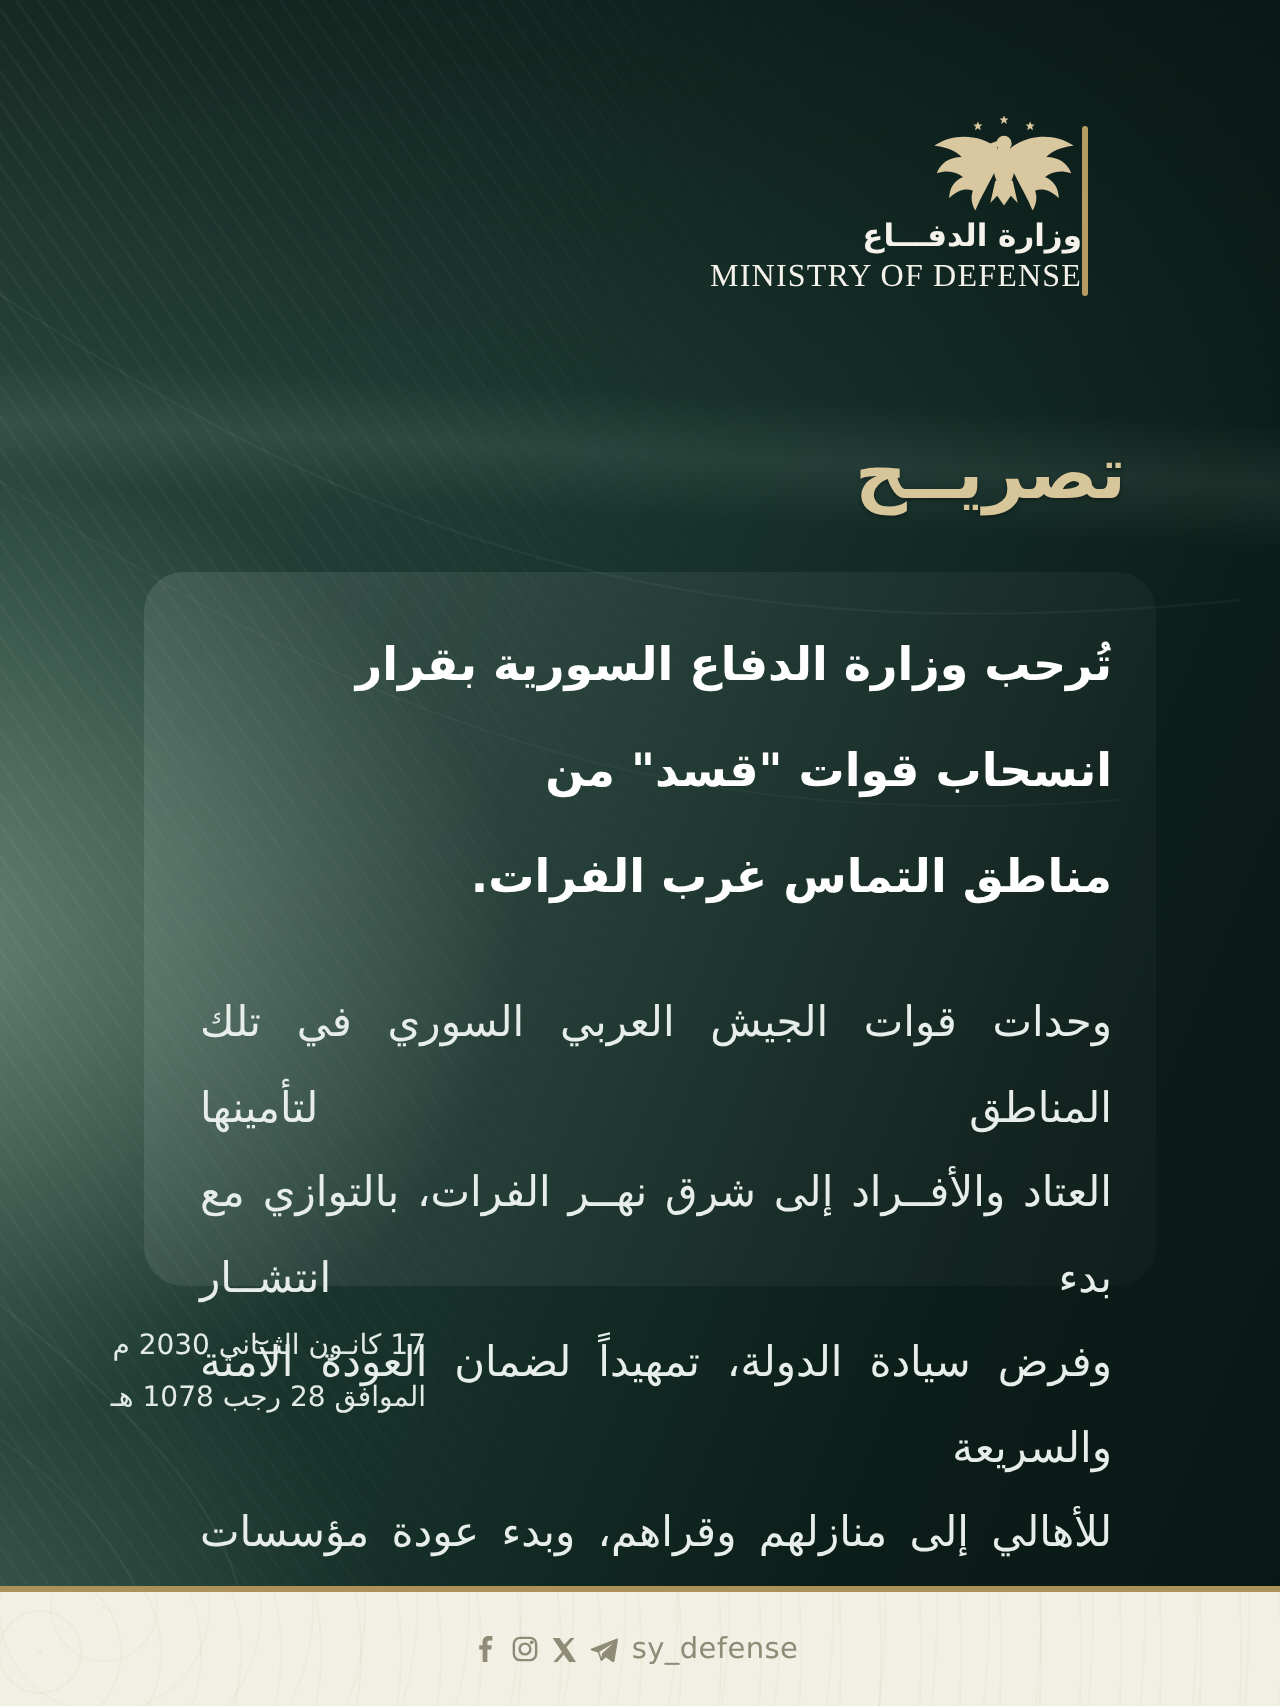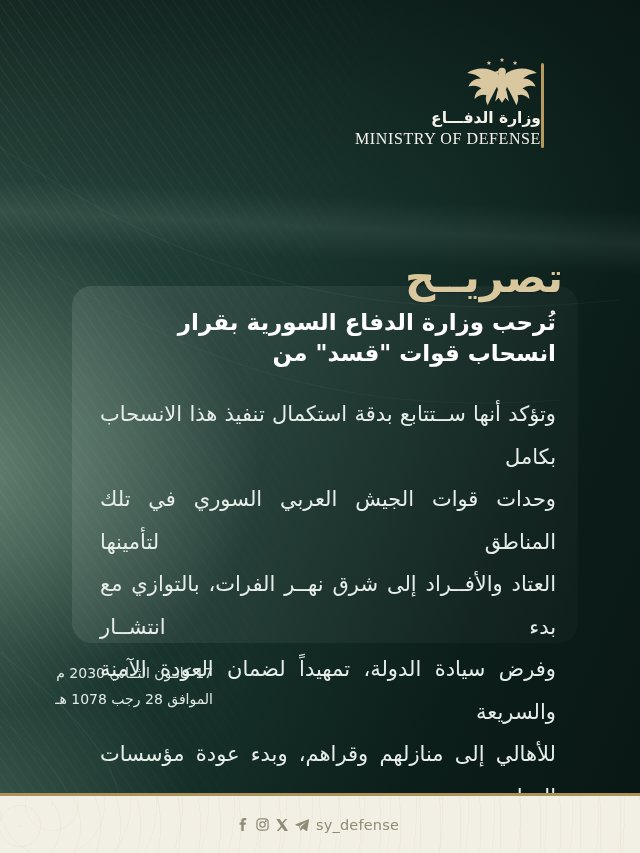--- a/index.html
+++ b/index.html
@@ -30,33 +30,32 @@
     color:#f4f2ea;font-size:15.5px;font-weight:bold;letter-spacing:.5px;white-space:nowrap;
   }
   .ministry-en{
     position:absolute;right:99px;top:130px;
     font-family:"Liberation Serif",serif;color:#f4f2ea;font-size:16px;letter-spacing:.6px;white-space:nowrap;
   }
 
   
   .statement{
     position:absolute;right:77px;top:217px;direction:rtl;
-    color:#d8c69b;font-size:42px;font-weight:bold;white-space:nowrap;
+    color:#d8c69b;font-size:36px;font-weight:bold;white-space:nowrap;
     text-shadow:0 1px 2px rgba(0,0,0,.35);
-    margin-top:36px;
   }
 
   
   .card{
     position:absolute;left:72px;top:286px;width:506px;height:357px;box-sizing:border-box;
     border-radius:20px;direction:rtl;
     background:linear-gradient(110deg, rgba(255,255,255,.105) 0%, rgba(255,255,255,.05) 55%, rgba(255,255,255,.02) 100%);
     padding:21px 22px 0 28px;
   }
-  .card-heading{color:#ffffff;font-weight:bold;font-size:23px;line-height:31px;text-align:right;}
+  .card-heading{color:#ffffff;font-weight:bold;font-size:23px;line-height:53px;text-align:right;}
   .card-body{margin-top:24px;color:#e7eeea;font-size:21px;line-height:42.5px;font-weight:normal;}
   .card-body .line{text-align:justify;text-align-last:justify;}
 
   
   .dates{
     position:absolute;left:72px;top:660px;width:141px;direction:rtl;text-align:right;
     color:#e2eae5;font-size:14px;line-height:26px;white-space:nowrap;
   }
 
   
@@ -110,23 +109,23 @@
   </svg>
   <div class="logo-rule"></div>
   <div class="ministry-ar">وزارة الدفـــاع</div>
   <div class="ministry-en">MINISTRY OF DEFENSE</div>
 
   <div class="statement">تصريــح</div>
 
   <div class="card">
     <div class="card-heading">
       <div class="line">تُرحب وزارة الدفاع السورية بقرار انسحاب قوات "قسد" من</div>
+      <div class="line">مناطق التماس غرب الفرات.</div>
     </div>
     <div class="card-body">
-      <div class="line">وتؤكد أنها ســتتابع بدقة استكمال تنفيذ هذا الانسحاب بكامل</div>
       <div class="line">وحدات قوات الجيش العربي السوري في تلك المناطق لتأمينها</div>
       <div class="line">العتاد والأفــراد إلى شرق نهــر الفرات، بالتوازي مع بدء انتشــار</div>
       <div class="line">وفرض سيادة الدولة، تمهيداً لضمان العودة الآمنة والسريعة</div>
       <div class="line">للأهالي إلى منازلهم وقراهم، وبدء عودة مؤسسات الدولة.</div>
     </div>
   </div>
 
   <div class="dates">
     <div>17 كانـون الثــاني 2030 م</div>
     <div>الموافق 28 رجب 1078 هـ</div>

